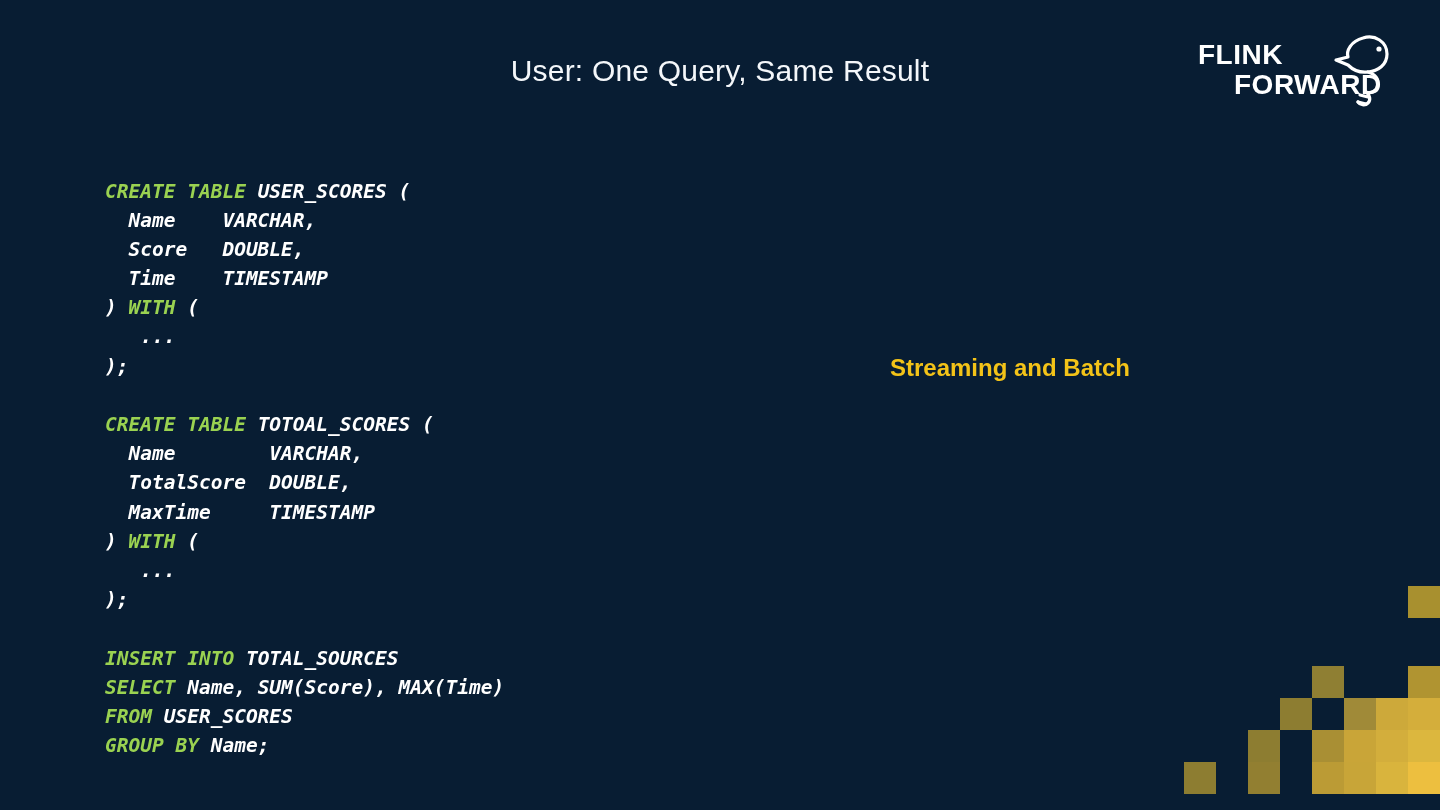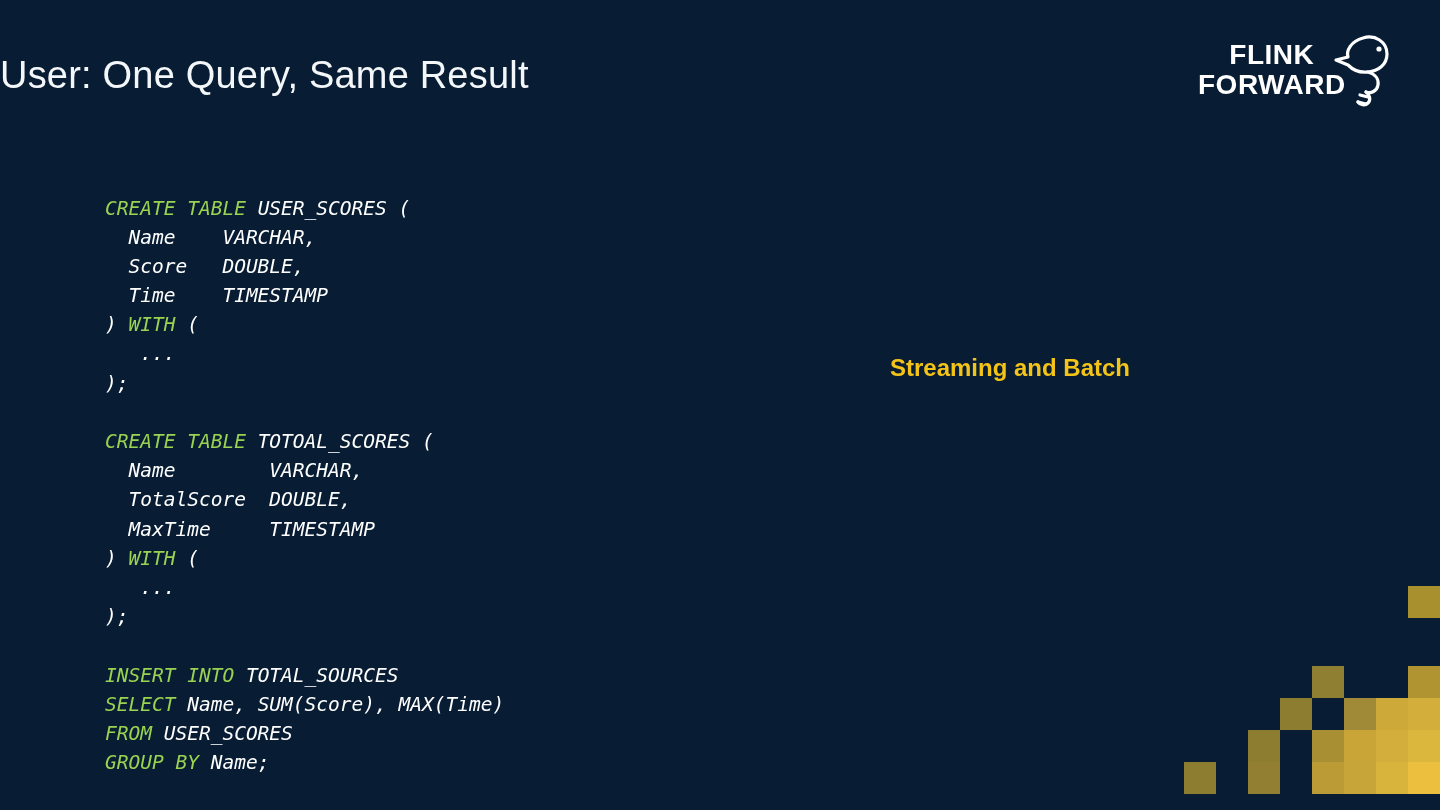--- a/index.html
+++ b/index.html
@@ -17,22 +17,23 @@
     background: #081d33;
     overflow: hidden;
   }
 
   
   #slide-title {
     position: absolute;
     left: 0;
     top: 54px;
     width: 1440px;
+    text-align: center;
     color: #f4f7fa;
-    font-size: 38px;
+    font-size: 30px;
     font-weight: 400;
     letter-spacing: 0.2px;
     font-family: "Liberation Sans", sans-serif;
     white-space: pre;
   }
 
   
   #logo {
     position: absolute;
     right: 52px;
@@ -43,41 +44,40 @@
   #logo-text {
     position: absolute;
     left: 0;
     top: 4px;
     color: #ffffff;
     font-size: 28px;
     font-weight: 700;
     line-height: 30px;
     letter-spacing: 0.5px;
     font-family: "Liberation Sans", sans-serif;
-    text-align: center;
   }
-  #logo-text .l2 { display: block; }
+  #logo-text .l2 { display: block; margin-left: 36px; }
   #logo-squirrel {
     position: absolute;
     left: 124px;
     top: -4px;
     width: 72px;
     height: 76px;
   }
 
   
   #code-block {
     position: absolute;
     left: 105px;
-    top: 174px;
+    top: 157px;
     font-family: "DejaVu Sans Mono", "Liberation Mono", monospace;
     font-size: 19.5px;
     line-height: 29.2px;
     font-style: italic;
-    font-weight: 400;
+    font-weight: 700;
     color: #ffffff;
     white-space: pre;
   }
   #code-block .ln { display: block; height: 29.2px; }
   #code-block .kw { color: #9ad251; }
   #code-block .pl { color: #ffffff; }
   #code-block .blank { display: block; height: 29.2px; }
 
   
   #callout {

